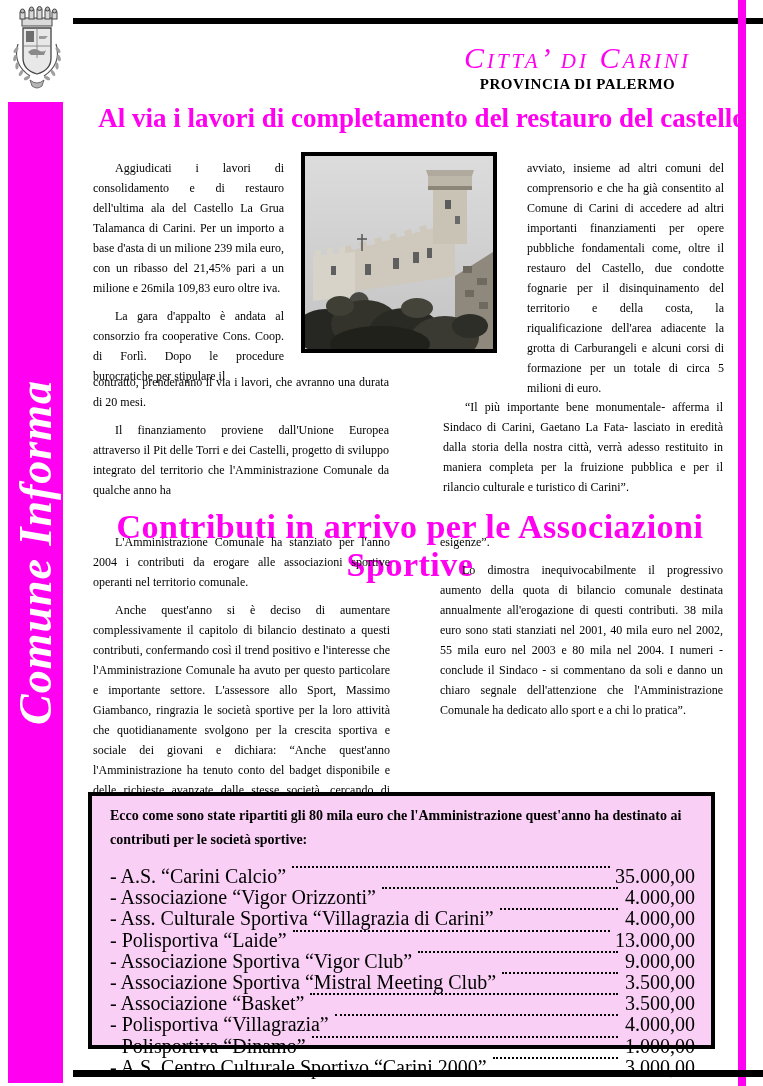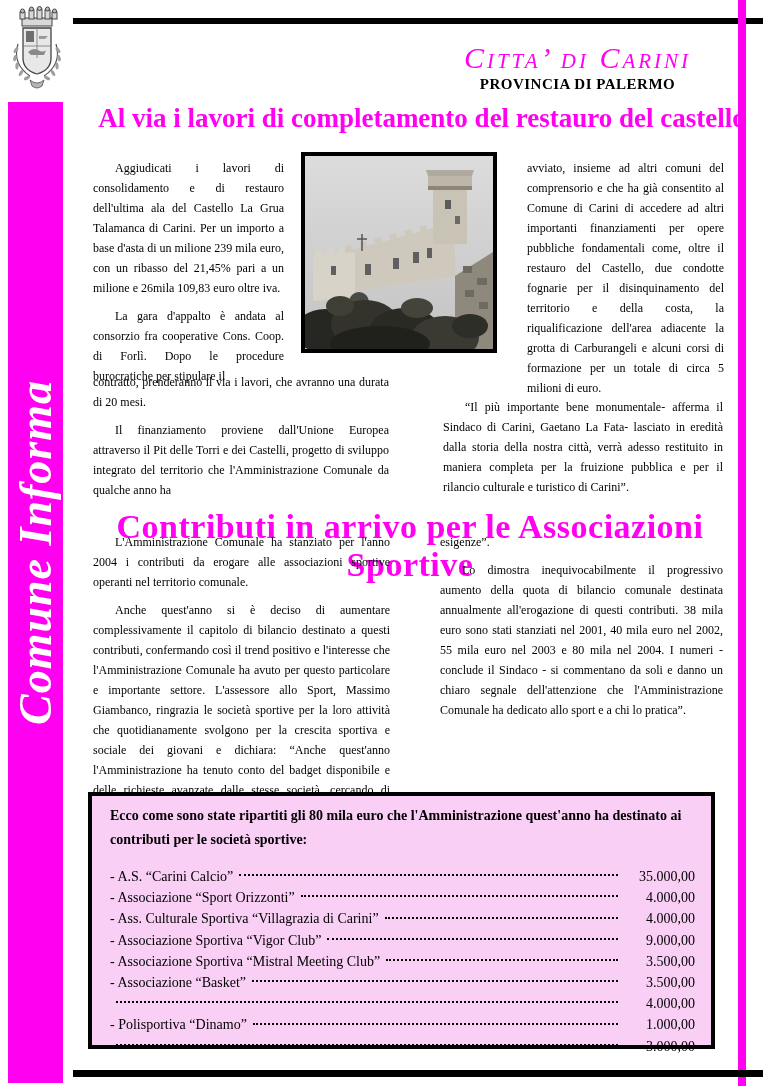--- a/index.html
+++ b/index.html
@@ -41,21 +41,21 @@
   .colC{position:absolute;left:0;top:218px;width:312px;}
   .colD{position:absolute;left:350px;top:243px;width:296px;}
   .article2{position:absolute;left:85px;top:524px;width:648px;height:262px;}
   .col2L{position:absolute;left:0;top:0;width:313px;}
   .col2R{position:absolute;left:347px;top:0;width:299px;}
   
   .pinkbox{position:absolute;left:88px;top:792px;width:627px;height:257px;box-sizing:border-box;
            background:#F9CFF5;border:4px solid #000;padding:8px 16px 10px 18px;}
   .box-heading{margin:0;font-weight:bold;font-size:14px;line-height:24px;width:585px;}
   .box-list{margin-top:14px;}
-  .box-row{display:flex;align-items:center;font-size:14px;line-height:21.2px;}
+  .box-row{display:flex;align-items:flex-start;font-size:20px;line-height:21.2px;}
   .box-row .nm{white-space:nowrap;}
   .box-row .dots{flex:1;border-bottom:2px dotted #000;margin:0 5px 3px 6px;min-width:12px;}
   .box-row .amt{white-space:nowrap;text-align:right;min-width:72px;}
 </style>
 </head>
 <body>
 
 <div id="page">
 
   <div class="top-rule"></div>
@@ -217,54 +217,61 @@
 
   <div class="pinkbox">
     <p class="box-heading">Ecco come sono state ripartiti gli 80 mila euro che l'Amministrazione quest'anno ha destinato ai contributi per le società sportive:</p>
     <div class="box-list">
       <div class="box-row">
         <span class="nm">- A.S. “Carini Calcio”</span>
         <span class="dots"></span>
         <span class="amt">35.000,00</span>
       </div>
       <div class="box-row">
-        <span class="nm">- Associazione “Sport Orizzonti”</span>
+        <span class="nm">- Associazione “Vigor Orizzonti”</span>
         <span class="dots"></span>
         <span class="amt">4.000,00</span>
       </div>
       <div class="box-row">
         <span class="nm">- Ass. Culturale Sportiva “Villagrazia di Carini”</span>
         <span class="dots"></span>
         <span class="amt">4.000,00</span>
       </div>
       <div class="box-row">
+        <span class="nm">- Polisportiva “Laide”</span>
+        <span class="dots"></span>
+        <span class="amt">13.000,00</span>
+      </div>
+      <div class="box-row">
         <span class="nm">- Associazione Sportiva “Vigor Club”</span>
         <span class="dots"></span>
         <span class="amt">9.000,00</span>
       </div>
       <div class="box-row">
         <span class="nm">- Associazione Sportiva “Mistral Meeting Club”</span>
         <span class="dots"></span>
         <span class="amt">3.500,00</span>
       </div>
       <div class="box-row">
         <span class="nm">- Associazione “Basket”</span>
         <span class="dots"></span>
         <span class="amt">3.500,00</span>
       </div>
       <div class="box-row">
+        <span class="nm">- Polisportiva “Villagrazia”</span>
         <span class="dots"></span>
         <span class="amt">4.000,00</span>
       </div>
       <div class="box-row">
         <span class="nm">- Polisportiva “Dinamo”</span>
         <span class="dots"></span>
         <span class="amt">1.000,00</span>
       </div>
       <div class="box-row">
+        <span class="nm">- A.S. Centro Culturale Sportivo “Carini 2000”</span>
         <span class="dots"></span>
         <span class="amt">3.000,00</span>
       </div>
     </div>
   </div>
 
   <div class="bottom-rule"></div>
 
 </div>
 

